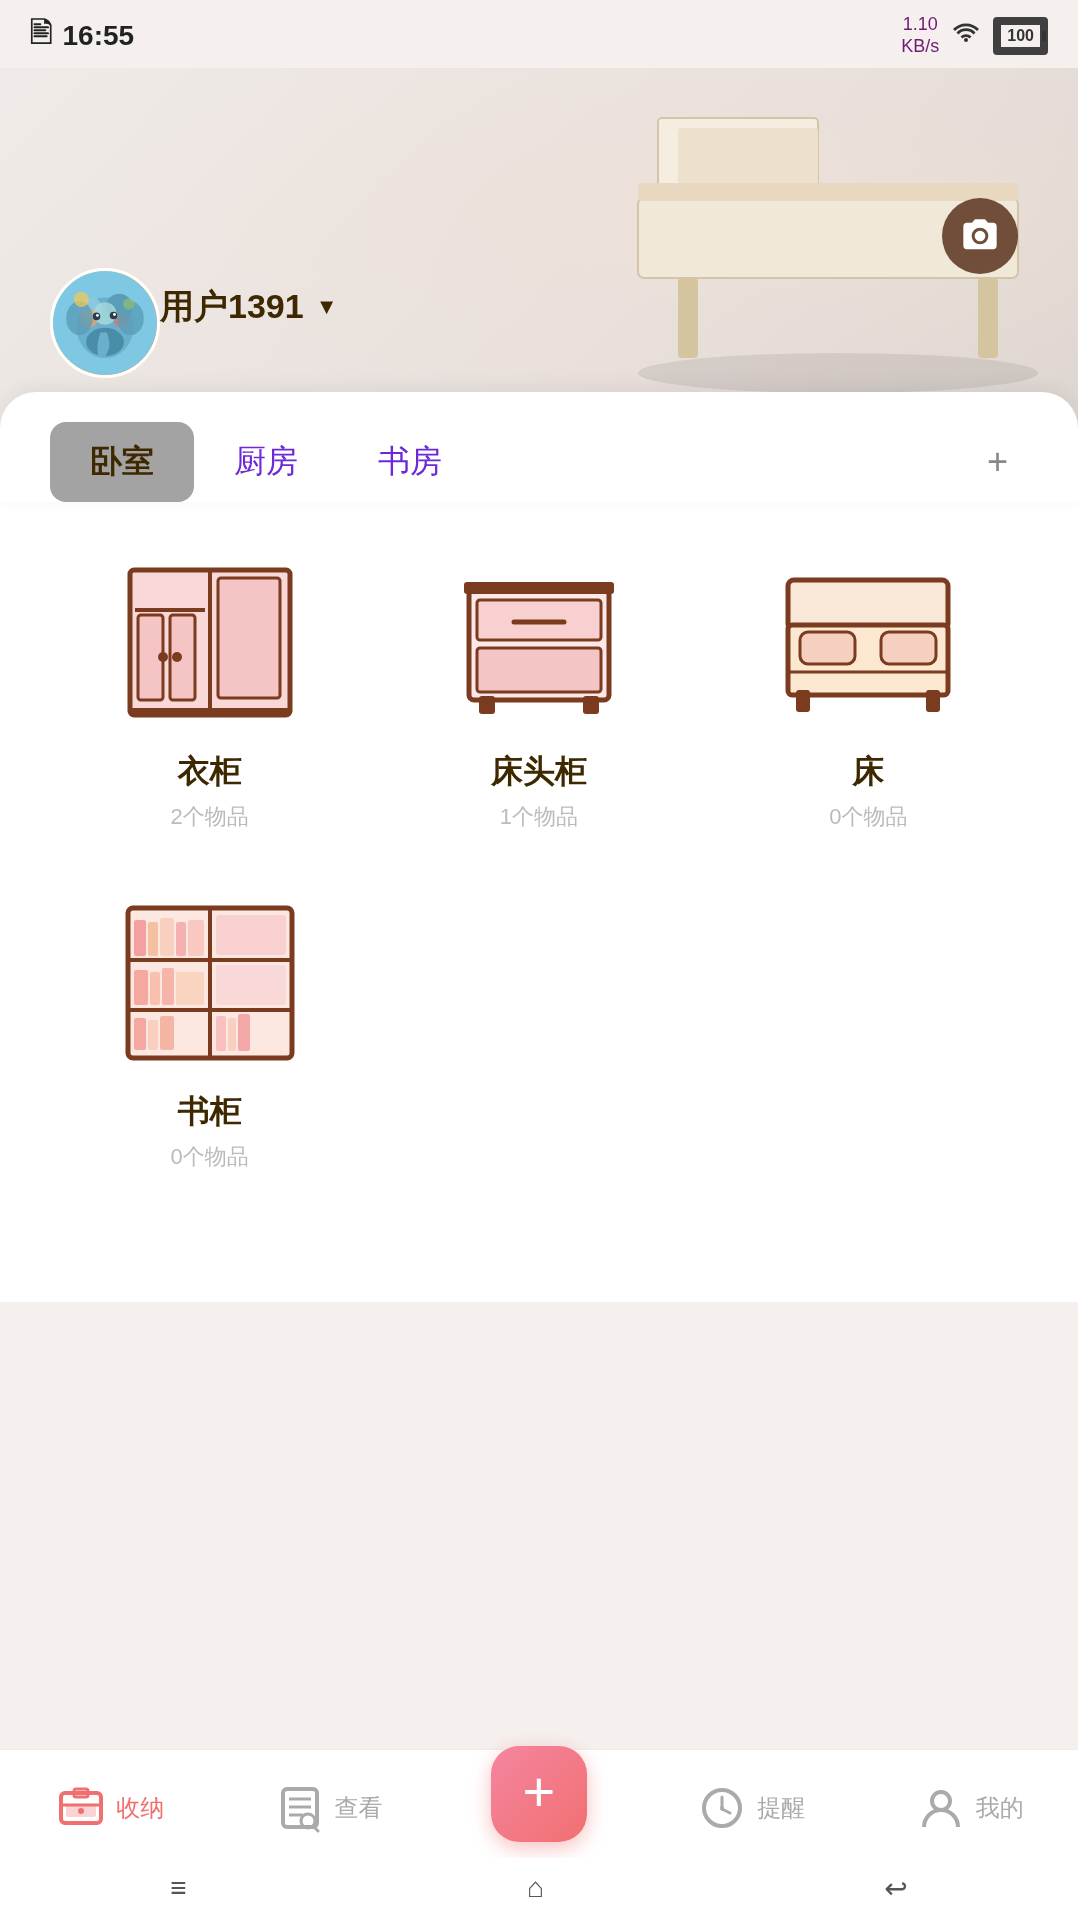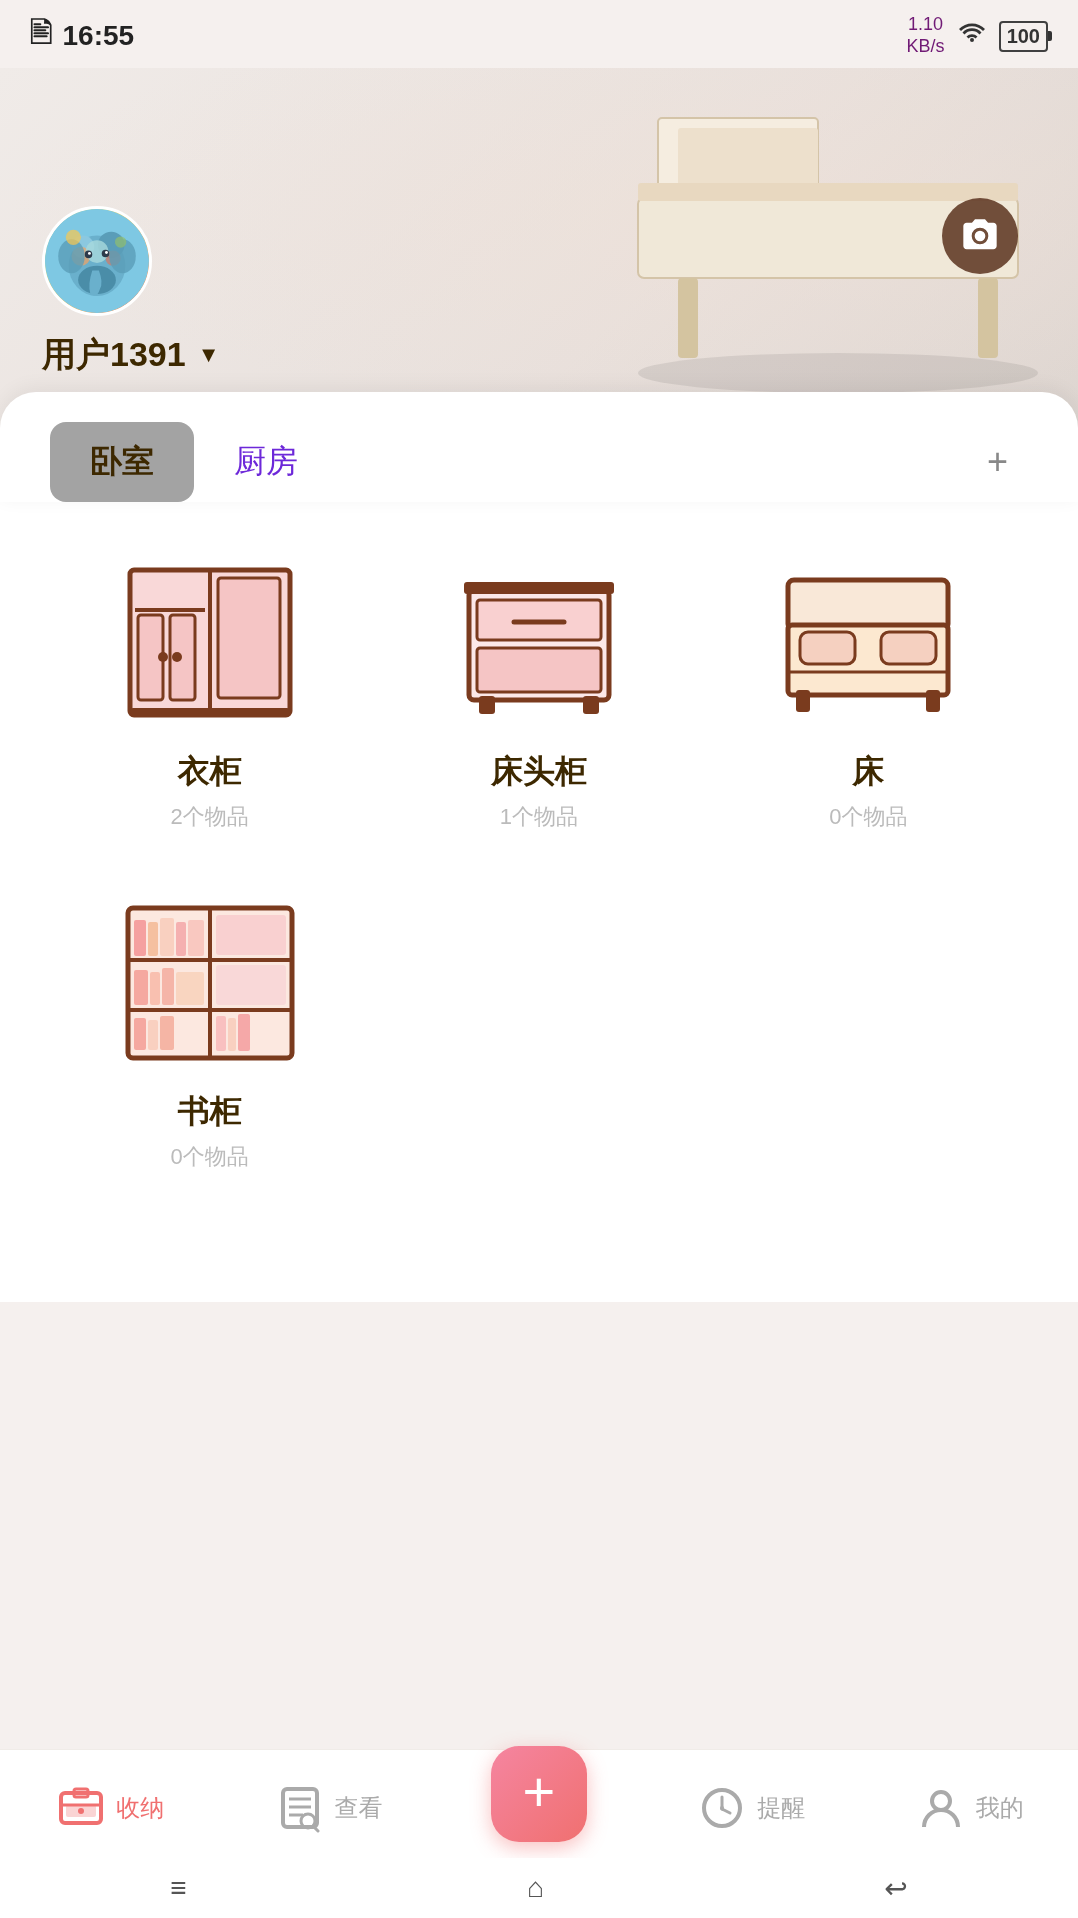--- a/index.html
+++ b/index.html
@@ -32,24 +32,24 @@
       gap: 10px;
     }
     .status-icons {
       display: flex;
       align-items: center;
       gap: 12px;
       font-size: 22px;
       color: #333;
     }
     .battery-box {
-      border: 2px solid #404040;
+      border: 8px solid #404040;
       border-radius: 4px;
       padding: 2px 6px;
-      font-size: 20px;
+      font-size: 16px;
       font-weight: 600;
       position: relative;
     }
     .battery-box::after {
       content: '';
       position: absolute;
       right: -6px;
       top: 50%;
       transform: translateY(-50%);
       width: 4px;
@@ -103,24 +103,24 @@
     }
     .camera-btn svg {
       width: 40px;
       height: 40px;
       fill: white;
     }
 
     
     .user-area {
       position: absolute;
-      left: 42px;
+      left: 50px;
       bottom: 50px;
       display: flex;
-      flex-direction: column;
+      flex-direction: row;
       align-items: flex-start;
       z-index: 5;
     }
     .avatar {
       width: 110px;
       height: 110px;
       border-radius: 50%;
       overflow: hidden;
       border: 3px solid #fff;
       background: linear-gradient(135deg, #6eb5ff, #a8d8a0, #f9c74f, #f4a261, #e76f51);
@@ -398,20 +398,23 @@
   </div>
 </div>
 
 <div class="tab-section">
   <div class="tabs">
     <div class="tab-item active">
       <span>卧室</span>
     </div>
     <div class="tab-item">
       <span>厨房</span>
+    </div>
+    <div class="tab-item">
+      <span>书房</span>
     </div>
     <div class="tab-add">+</div>
   </div>
 </div>
 
 <div class="content-area">
 
   <div class="furniture-grid">
 
     <div class="furniture-card">

